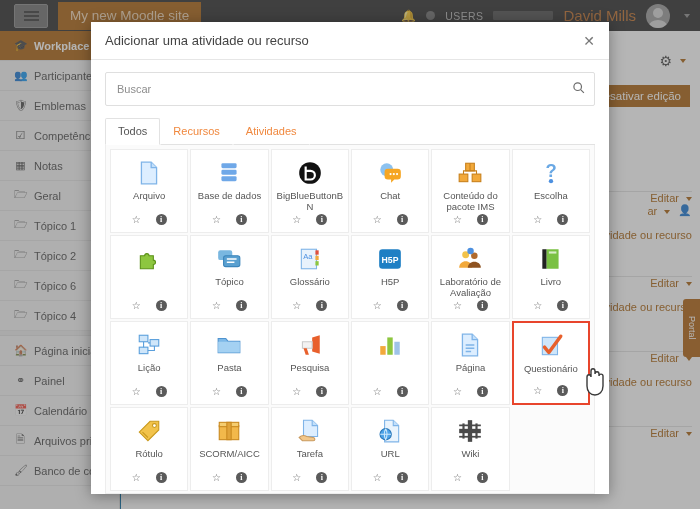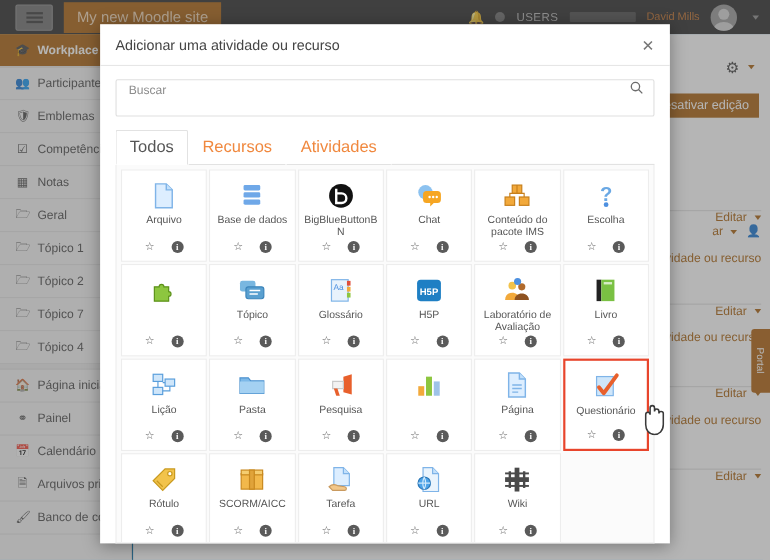--- a/index.html
+++ b/index.html
@@ -33,21 +33,21 @@
     background:#a9620f; color:#f3d9bb;
     display:flex; align-items:center; font-size:13.5px; white-space:nowrap;
   }
   .nav-lang { margin-left:22px; color:#8d8d8d; font-size:10.5px; letter-spacing:.3px; white-space:nowrap; }
   .caret-down { display:inline-block; width:0;height:0; border-left:3.5px solid transparent; border-right:3.5px solid transparent; border-top:4px solid currentColor; vertical-align:middle; margin-left:4px;}
   .nav-right { position:absolute; right:0; top:0; height:31px; display:flex; align-items:center; gap:10px; padding-right:10px;}
   .bell { color:#7d7d7d; font-size:12px; }
   .msg-dot { width:9px;height:9px;border-radius:50%;background:#6d6d6d;display:inline-block;}
   .users-label { color:#b9b9b9; font-size:10.5px; letter-spacing:.4px;}
   .redact-bar { width:60px;height:9px;background:#4d4d4d;border-radius:1px;}
-  .user-name { color:#c2702a; font-size:10px; white-space:nowrap;}
+  .user-name { color:#c2702a; font-size:15px; white-space:nowrap;}
   .avatar { width:24px;height:24px;border-radius:50%;background:#9a9a9a; position:relative; overflow:hidden;}
   .avatar:before{content:"";position:absolute;top:4px;left:7px;width:10px;height:10px;border-radius:50%;background:#d6d6d6;}
   .avatar:after{content:"";position:absolute;bottom:-4px;left:3px;width:18px;height:12px;border-radius:50% 50% 0 0;background:#d6d6d6;}
   .nav-caret { color:#8d8d8d; }
 
   
   .sidebar {
     position:absolute; top:31px; left:0; width:120px; bottom:0;
     background:#f4f4f4; border-right:1px solid #dcdcdc;
   }
@@ -91,32 +91,32 @@
   .modal-head {
     height:38px; display:flex; align-items:center;
     padding:0 14px; border-bottom:1px solid #e6e6e6; flex:none;
   }
   .modal-title { font-size:13px; color:#444; flex:1; }
   .modal-close { color:#777; font-size:14px; line-height:1; cursor:pointer; }
 
   .modal-body { flex:1; display:flex; flex-direction:column; padding:0 14px; overflow:hidden; }
   .search-wrap {
     margin-top:12px; height:26px; border:1px solid #dfdfdf; border-radius:2px;
-    display:flex; align-items:flex-end; padding:16px 9px; flex:none;
+    display:flex; align-items:center; padding:16px 9px; flex:none;
   }
   .search-input {
     border:0; outline:0; flex:1; font-size:11px; color:#555;
     font-family:"Liberation Sans", sans-serif; background:transparent;
   }
   .search-input::placeholder { color:#8d8d8d; }
   .search-ico { color:#6b6b6b; font-size:12px; }
 
   .tabs { display:flex; margin-top:12px; flex:none; }
   .tab {
-    font-size:15px; padding:6px 12px 7px; color:#f0883e; cursor:pointer;
+    font-size:11px; padding:6px 12px 7px; color:#f0883e; cursor:pointer;
     border:1px solid transparent; border-bottom:1px solid #e2e2e2;
   }
   .tab.active {
     color:#555; background:#fff;
     border:1px solid #e2e2e2; border-bottom:1px solid #fff;
     border-radius:2px 2px 0 0;
   }
   .tabs-fill { flex:1; border-bottom:1px solid #e2e2e2; }
 
   .grid-area { flex:1; overflow:hidden; padding-top:0; background:#fbfbfb; border:1px solid #ededed; border-top:0;}
@@ -208,21 +208,21 @@
       <div class="sb-item">
         <span class="sb-ico">🗁</span>
         <span>Tópico 1</span>
       </div>
       <div class="sb-item">
         <span class="sb-ico">🗁</span>
         <span>Tópico 2</span>
       </div>
       <div class="sb-item">
         <span class="sb-ico">🗁</span>
-        <span>Tópico 7</span>
+        <span>Tópico 6</span>
       </div>
       <div class="sb-item">
         <span class="sb-ico">🗁</span>
         <span>Tópico 4</span>
       </div>
       <div class="sb-sep"></div>
       <div class="sb-item">
         <span class="sb-ico">🏠</span>
         <span>Página inicial</span>
       </div>

